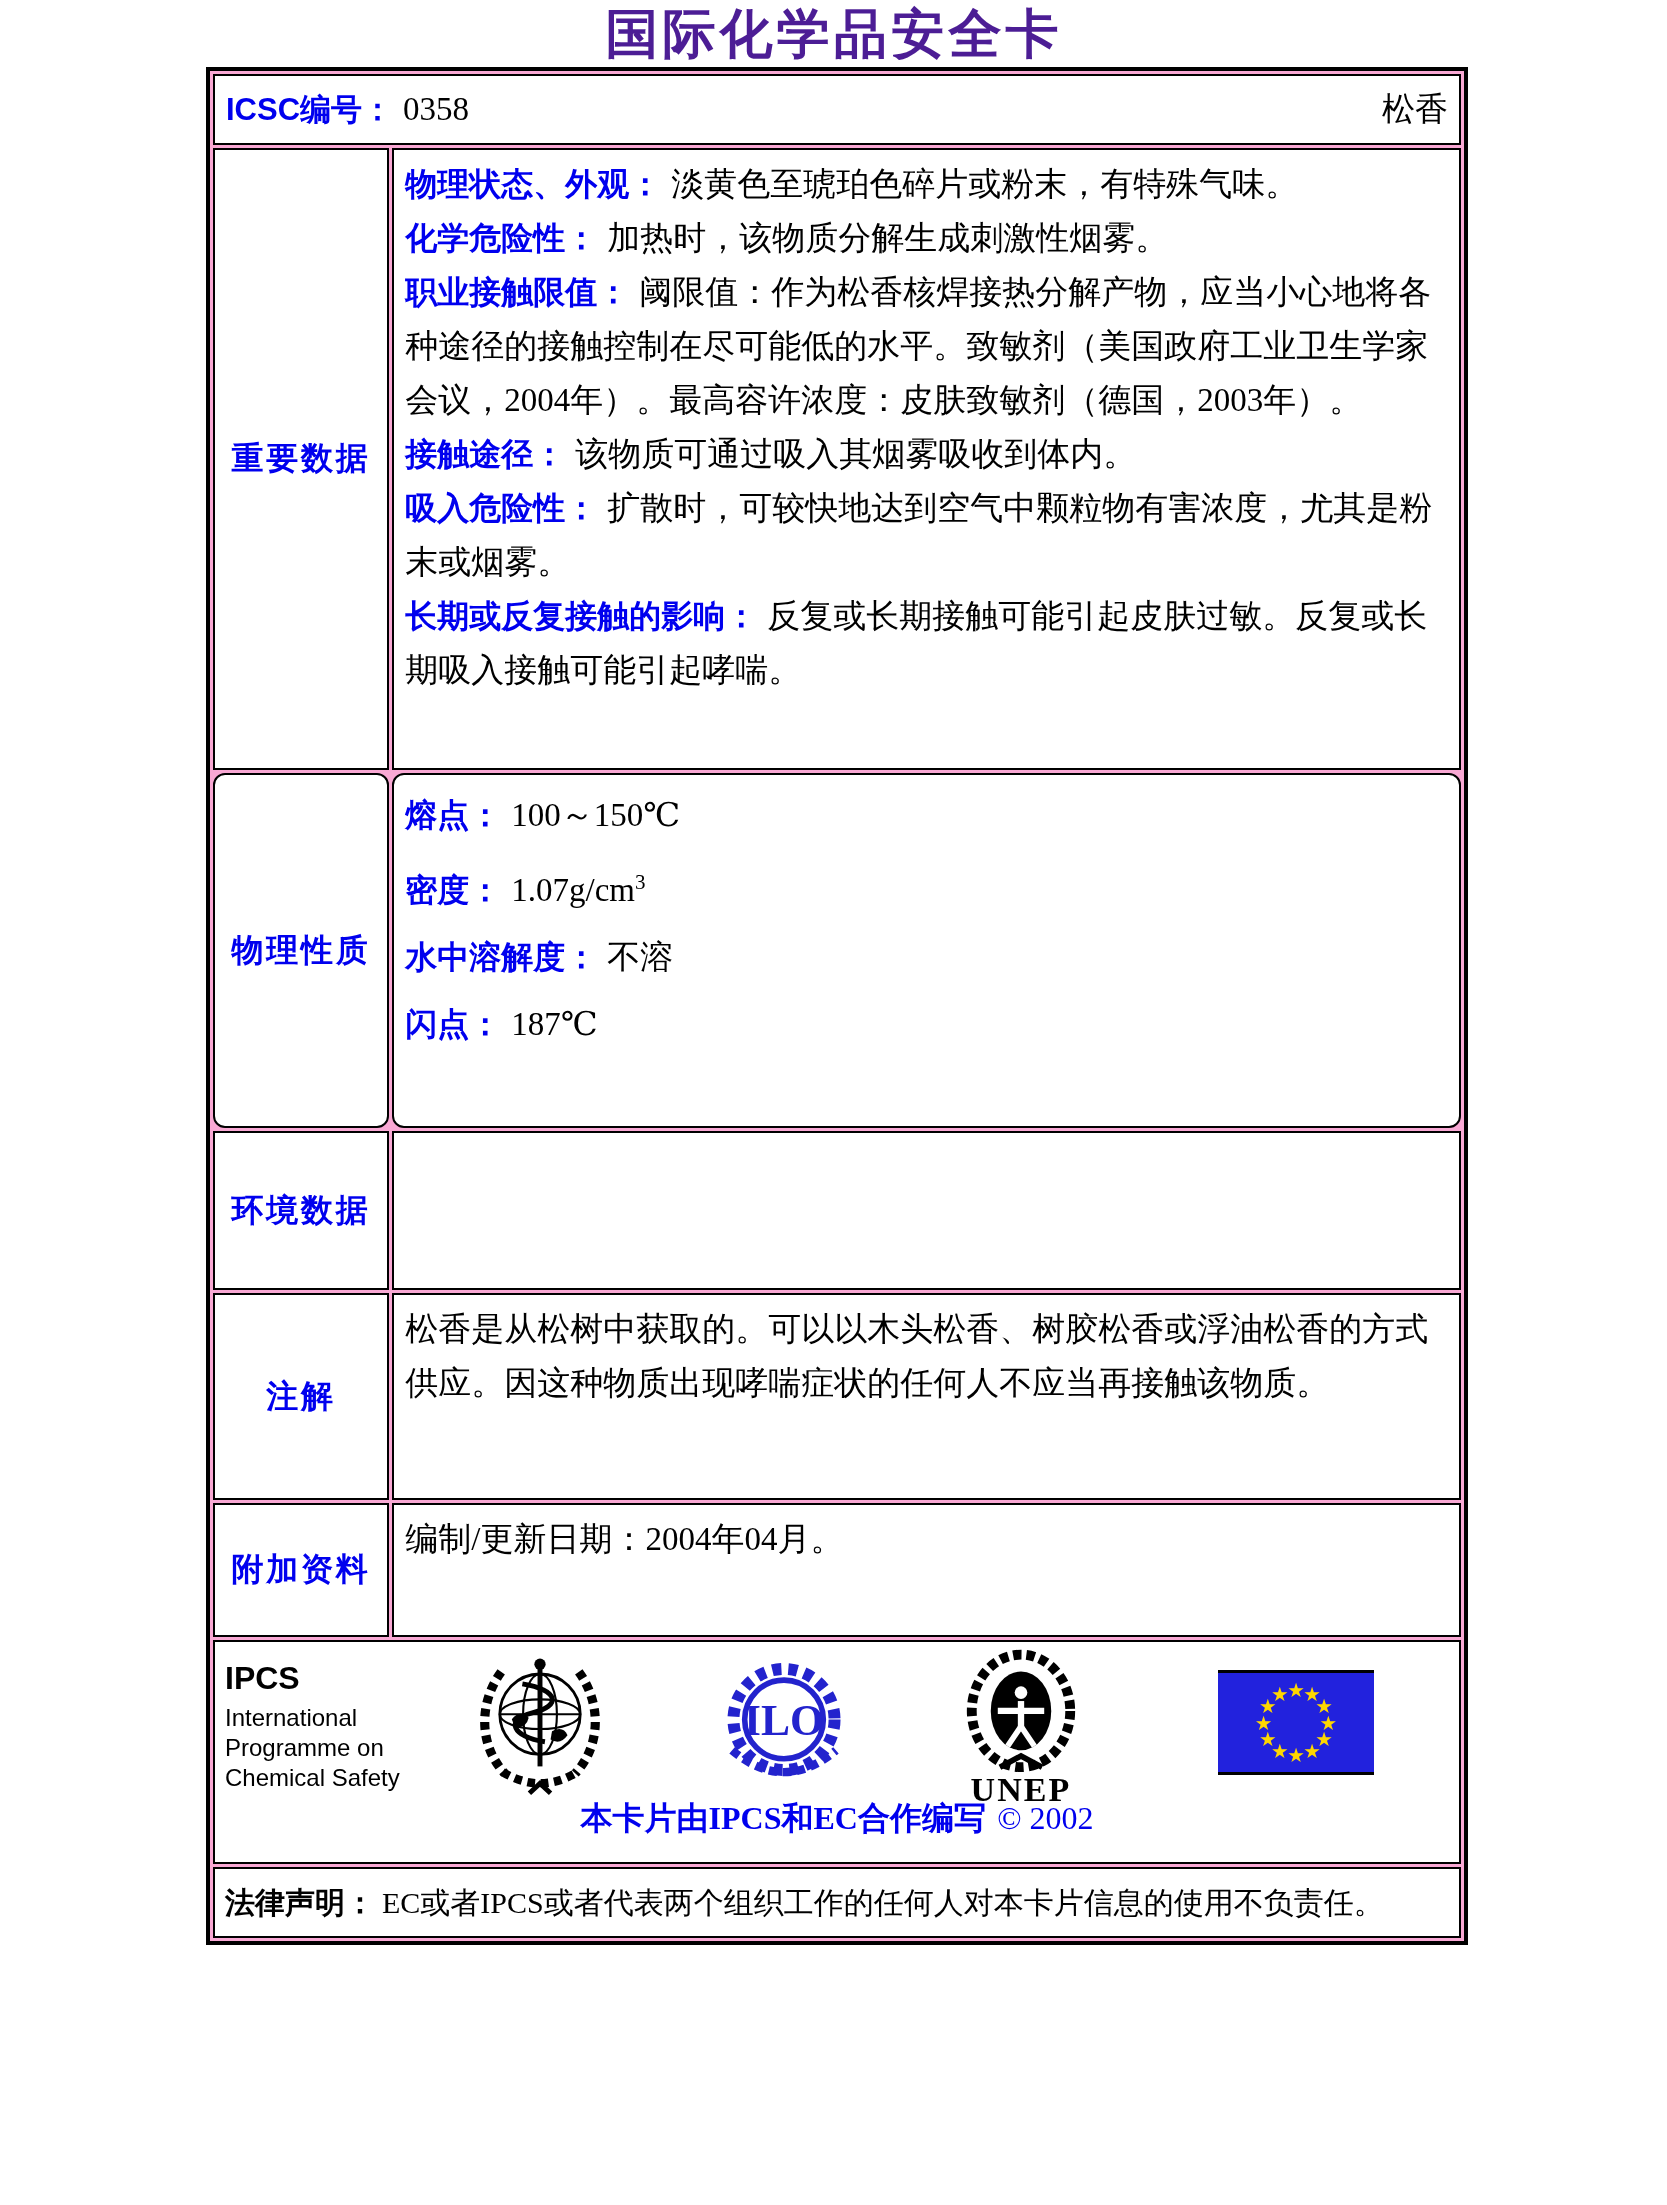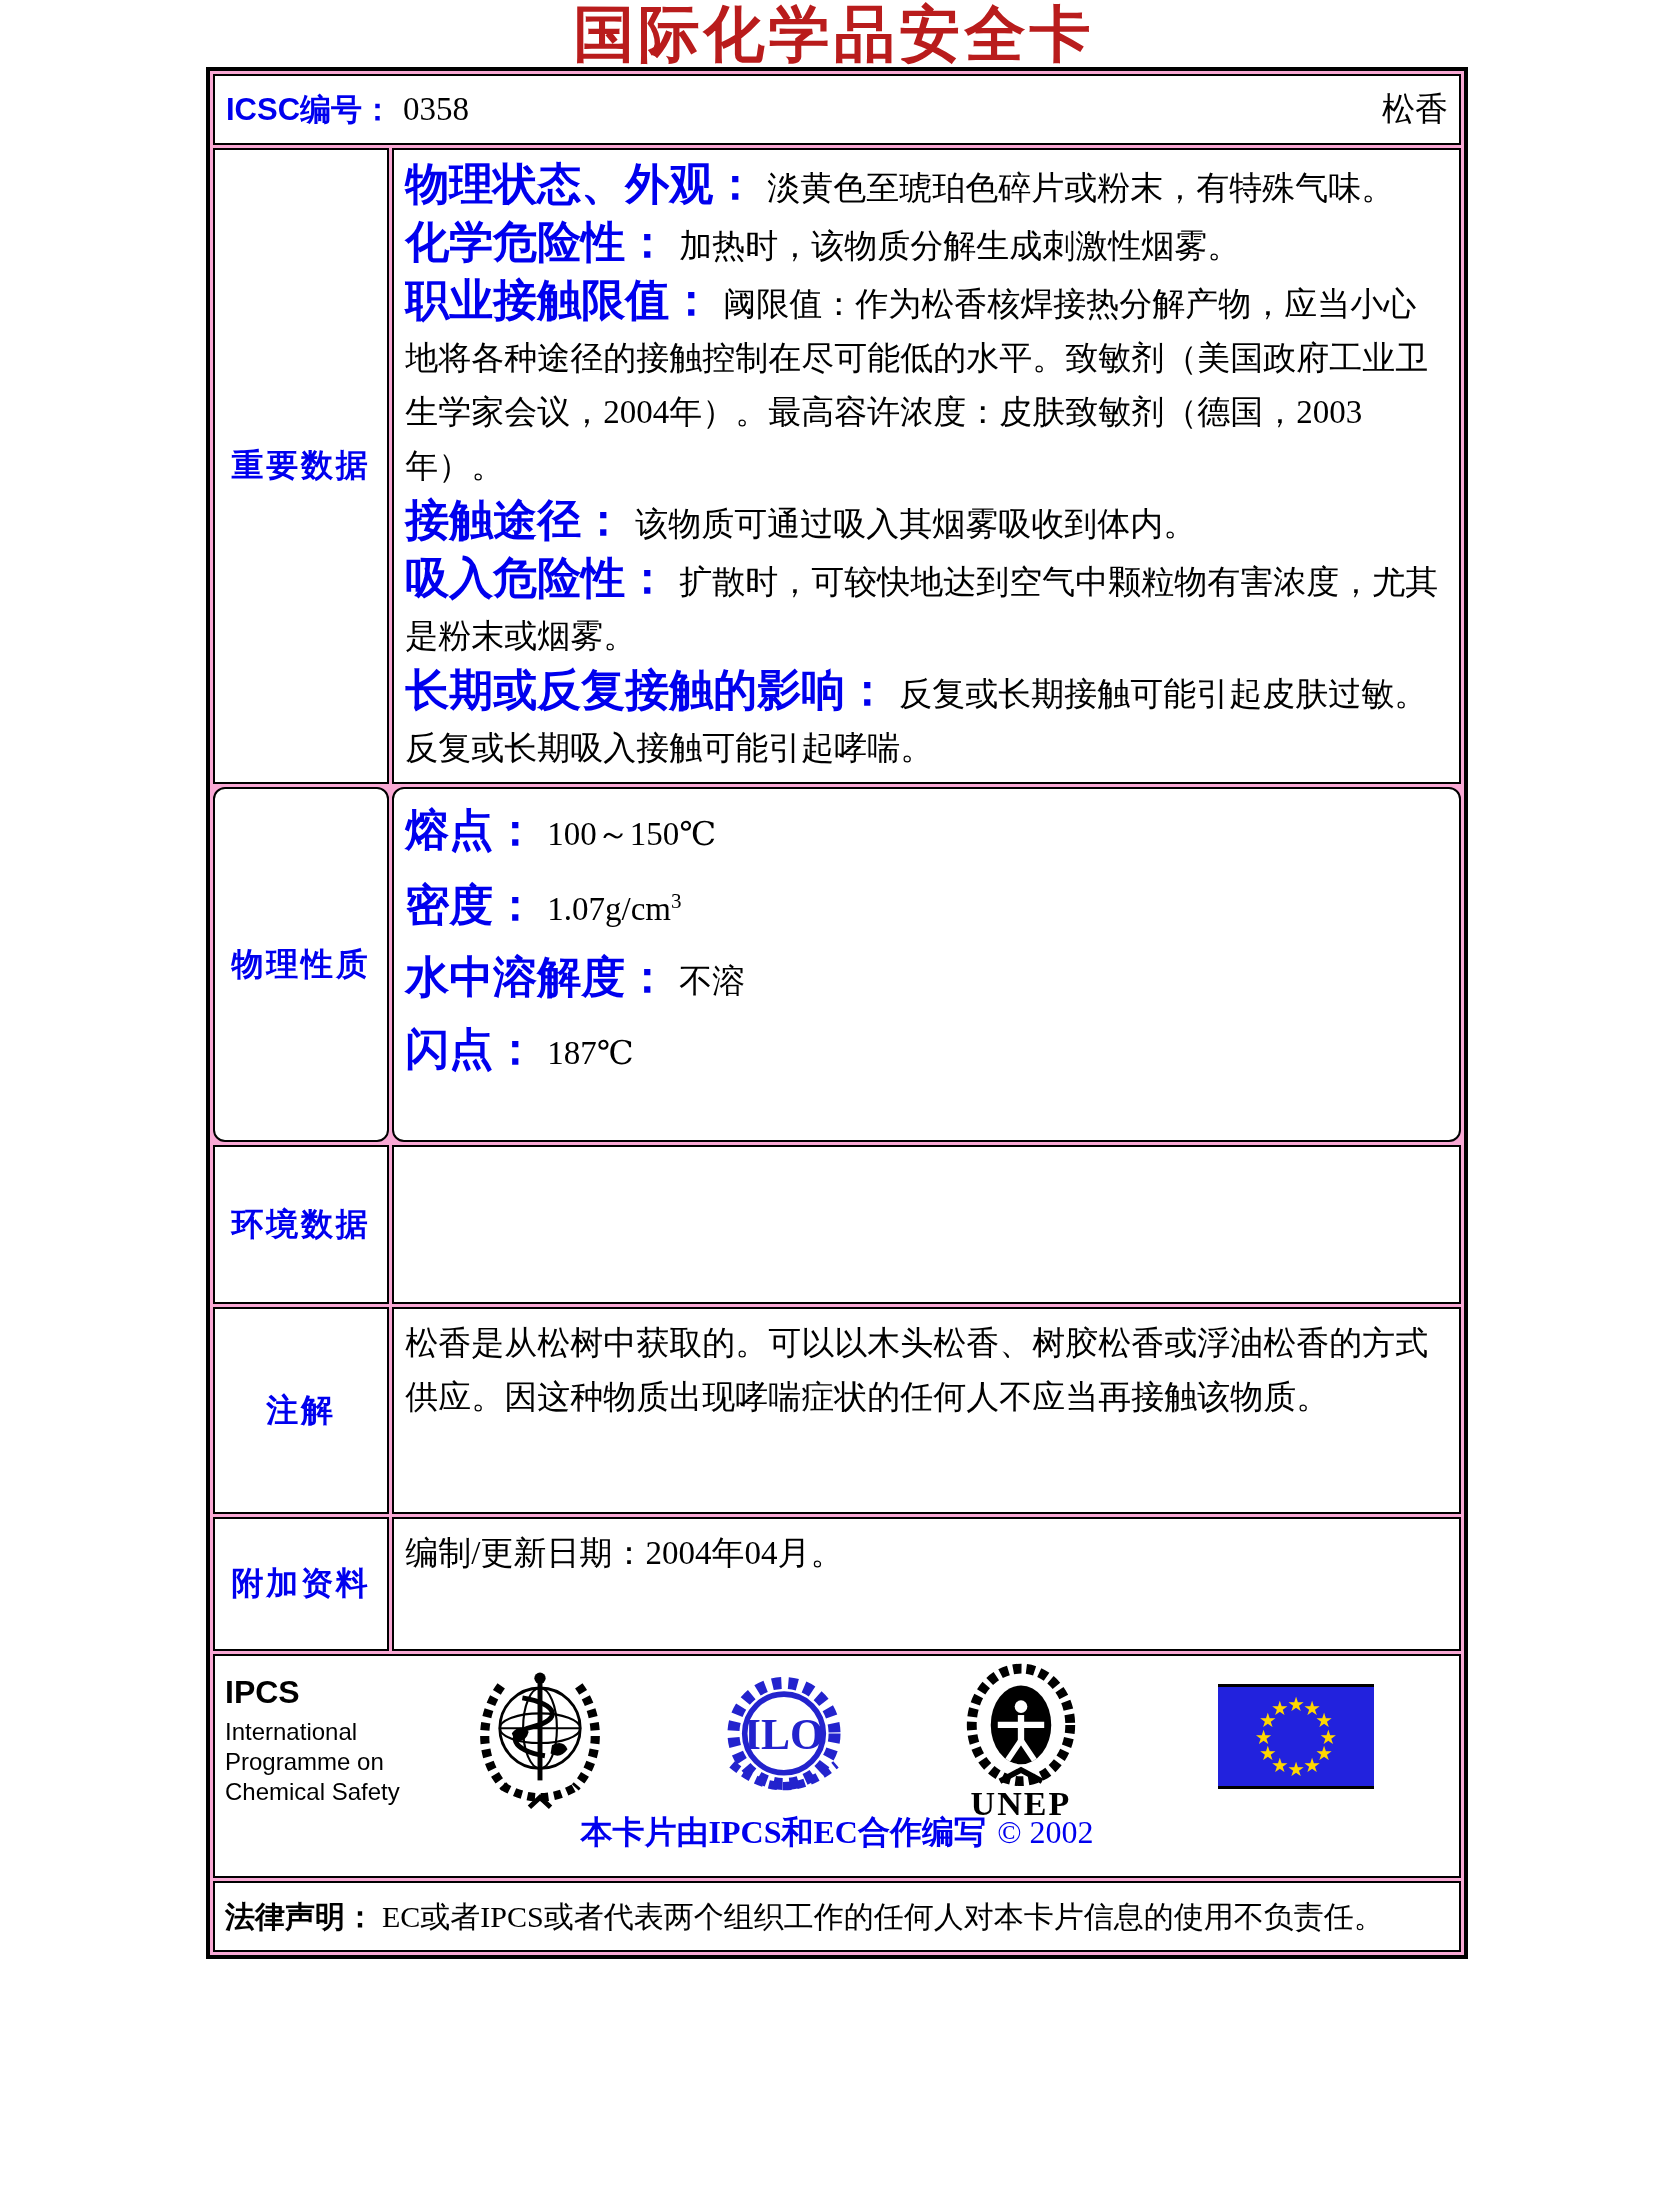--- a/index.html
+++ b/index.html
@@ -2,39 +2,39 @@
 <html style="font-size:11.3px"><head>
 <meta charset="utf-8">
 <style>
   html,body{margin:0;padding:0;background:#ffffff;}
   body{
     width:1668px;height:2205px;position:relative;
     font-family:"Liberation Serif","DejaVu Serif",serif;color:#000;
   }
   .page-title{
     margin:0;padding-top:2.8px;height:63px;text-align:center;
-    color:#b91c1c;font-family:"Liberation Sans","DejaVu Sans",sans-serif;
-    font-weight:bold;font-size:61px;letter-spacing:4.2px;line-height:62px;
+    color:#4c1d95;font-family:"Liberation Sans","DejaVu Sans",sans-serif;
+    font-weight:bold;font-size:53px;letter-spacing:4.2px;line-height:62px;
   }
   table.card{
     position:absolute;left:206px;top:67px;width:1262px;
     border:4.2px solid #000;border-spacing:3.5px;border-collapse:separate;
     table-layout:fixed;background:#f9a8d4;
   }
   td{border:2.1px solid #000;background:#fff;overflow:hidden;}
   td.lab{
     text-align:center;vertical-align:middle;
     color:#0000ee;font-family:"Liberation Sans","DejaVu Sans",sans-serif;
     font-weight:bold;font-size:32px;letter-spacing:2.8px;
   }
   td.content{vertical-align:top;padding:7px 11.3px;font-size:33px;line-height:54px;}
   td.content p{margin:0;}
   .blab{
     color:#0000ee;font-family:"Liberation Sans","DejaVu Sans",sans-serif;
-    font-weight:bold;margin-right:10px;font-size:44px;
+    font-weight:bold;margin-right:10px;font-size:32px;
   }
   .r-header td{height:65px;}
   .r-important td{height:604px;}
   .r-physical td{height:337px;border-radius:12px;}
   .r-physical td.content p{line-height:67px;}
   .r-physical sup{font-size:21px;}
   .r-env td{height:141px;}
   .r-notes td{height:189px;}
   .r-additional td{height:116px;}
   .r-logos td{height:196px;}

